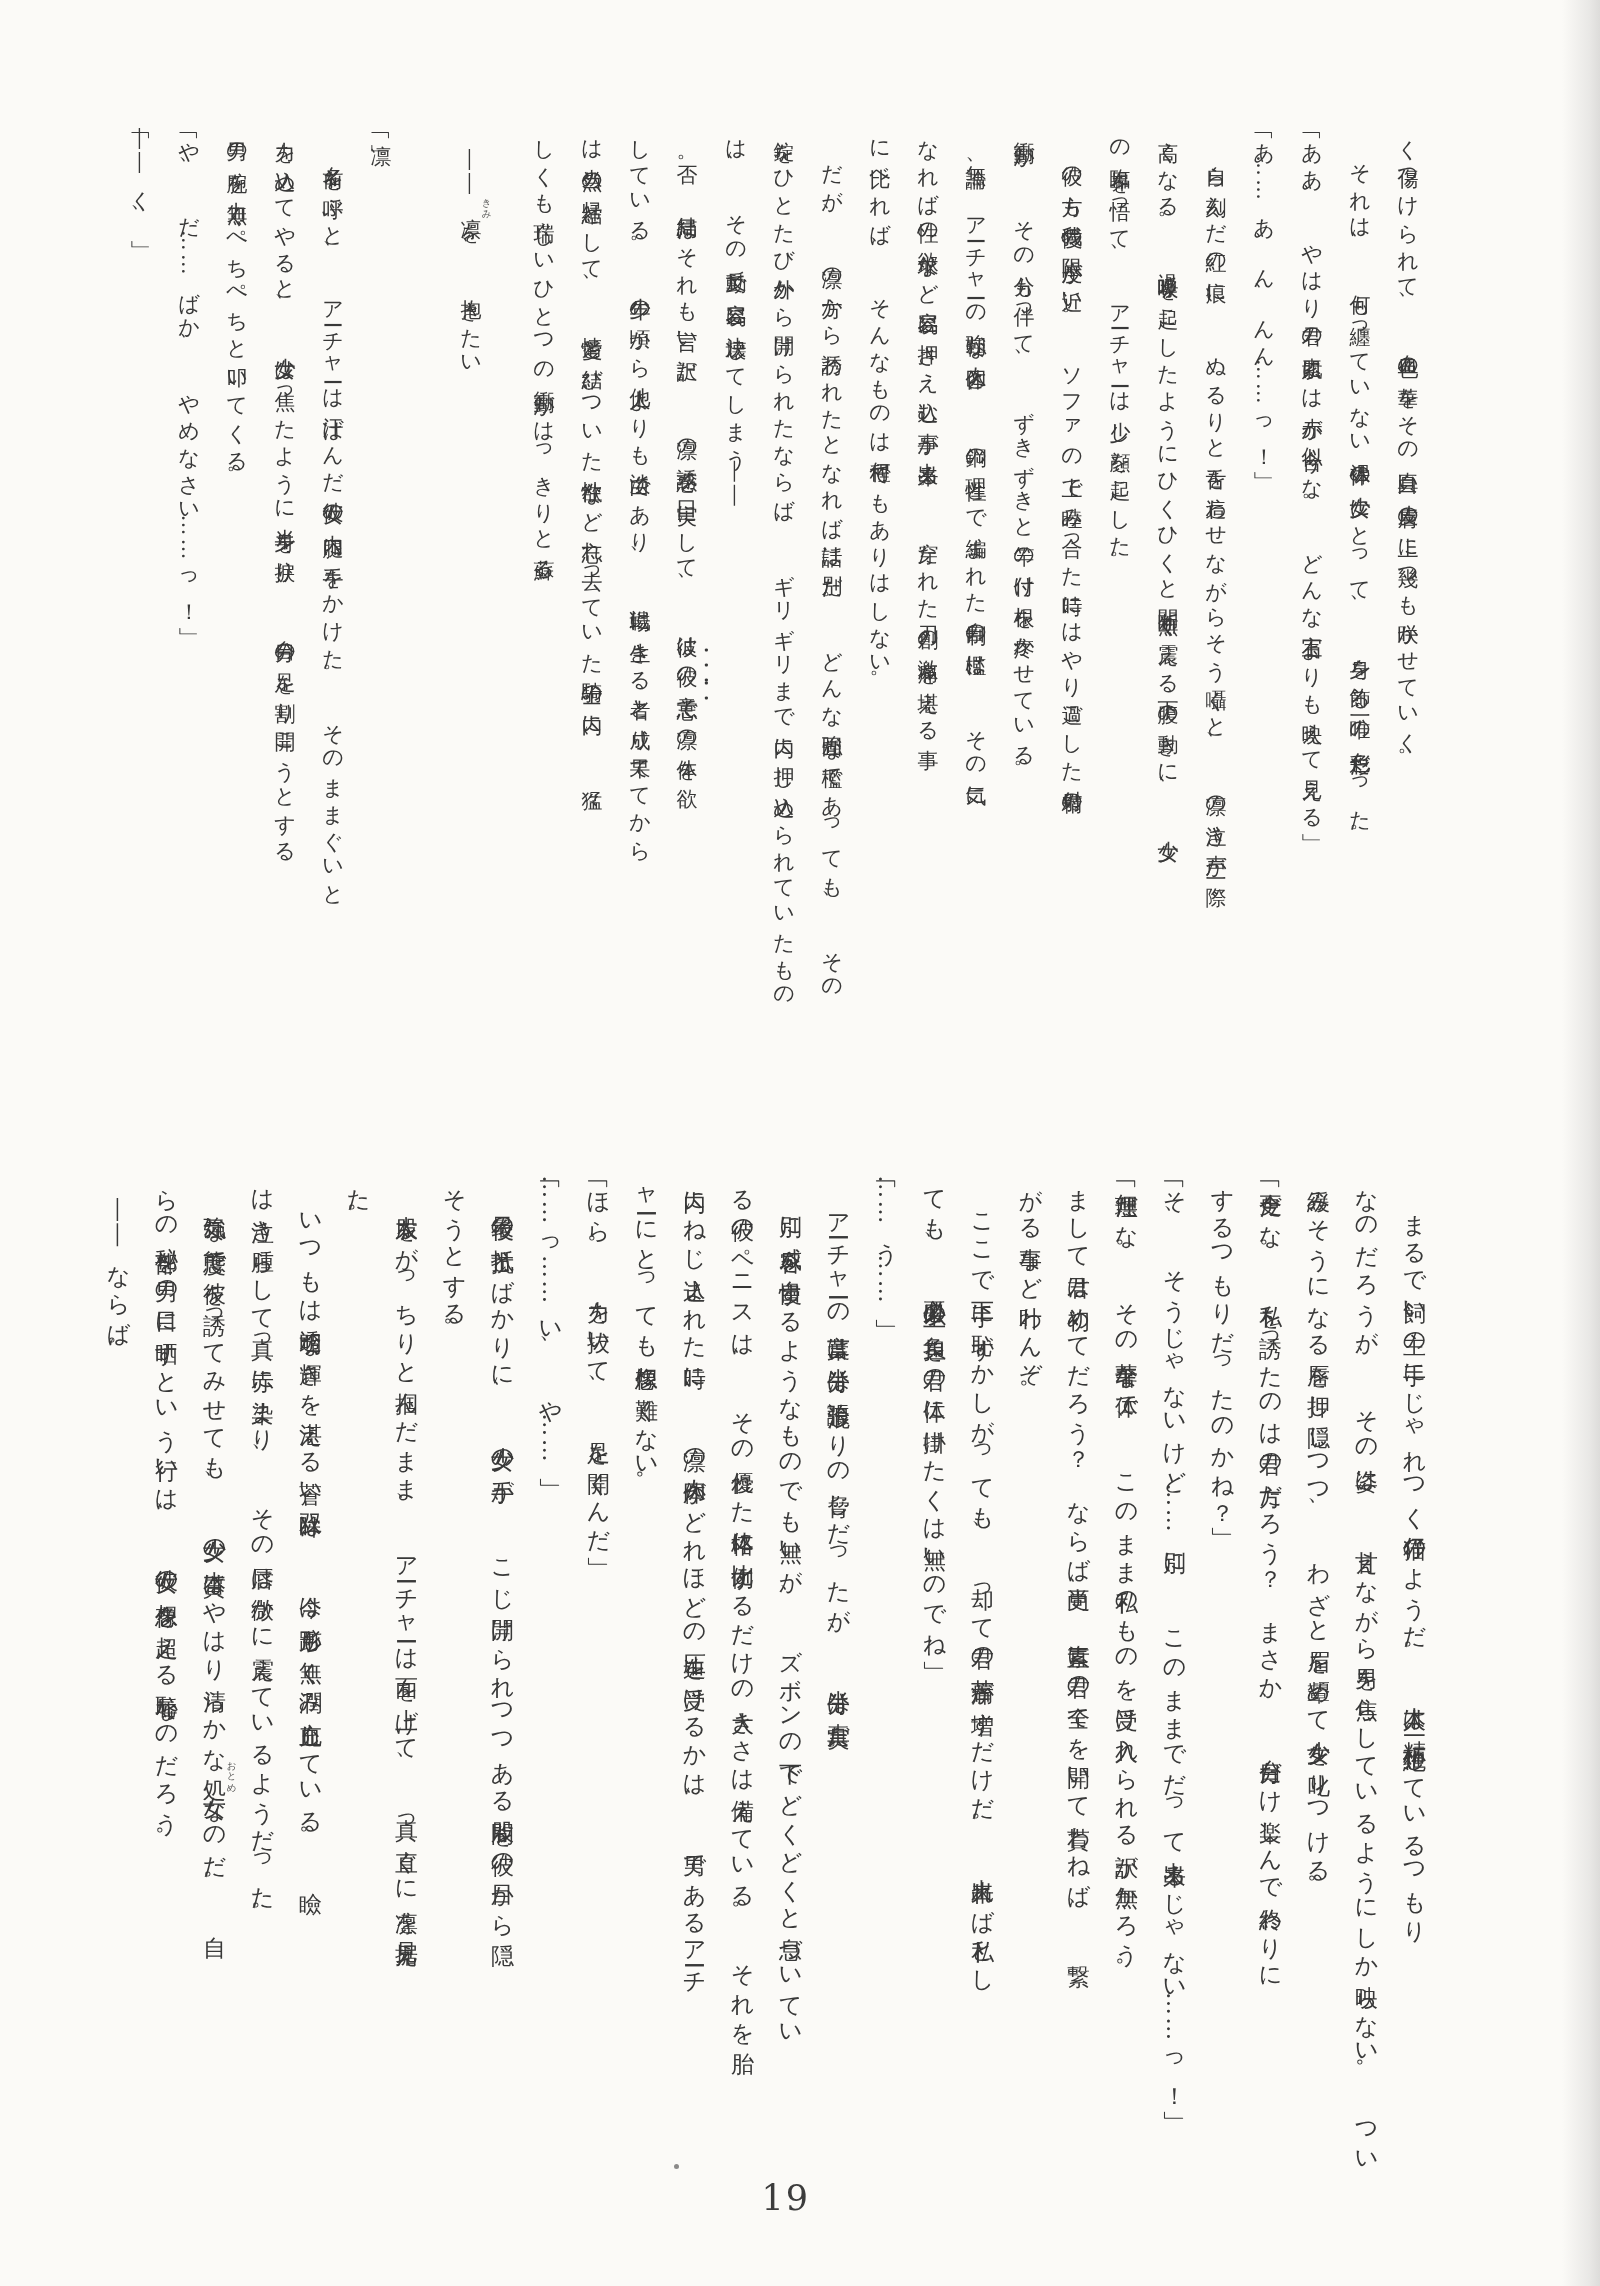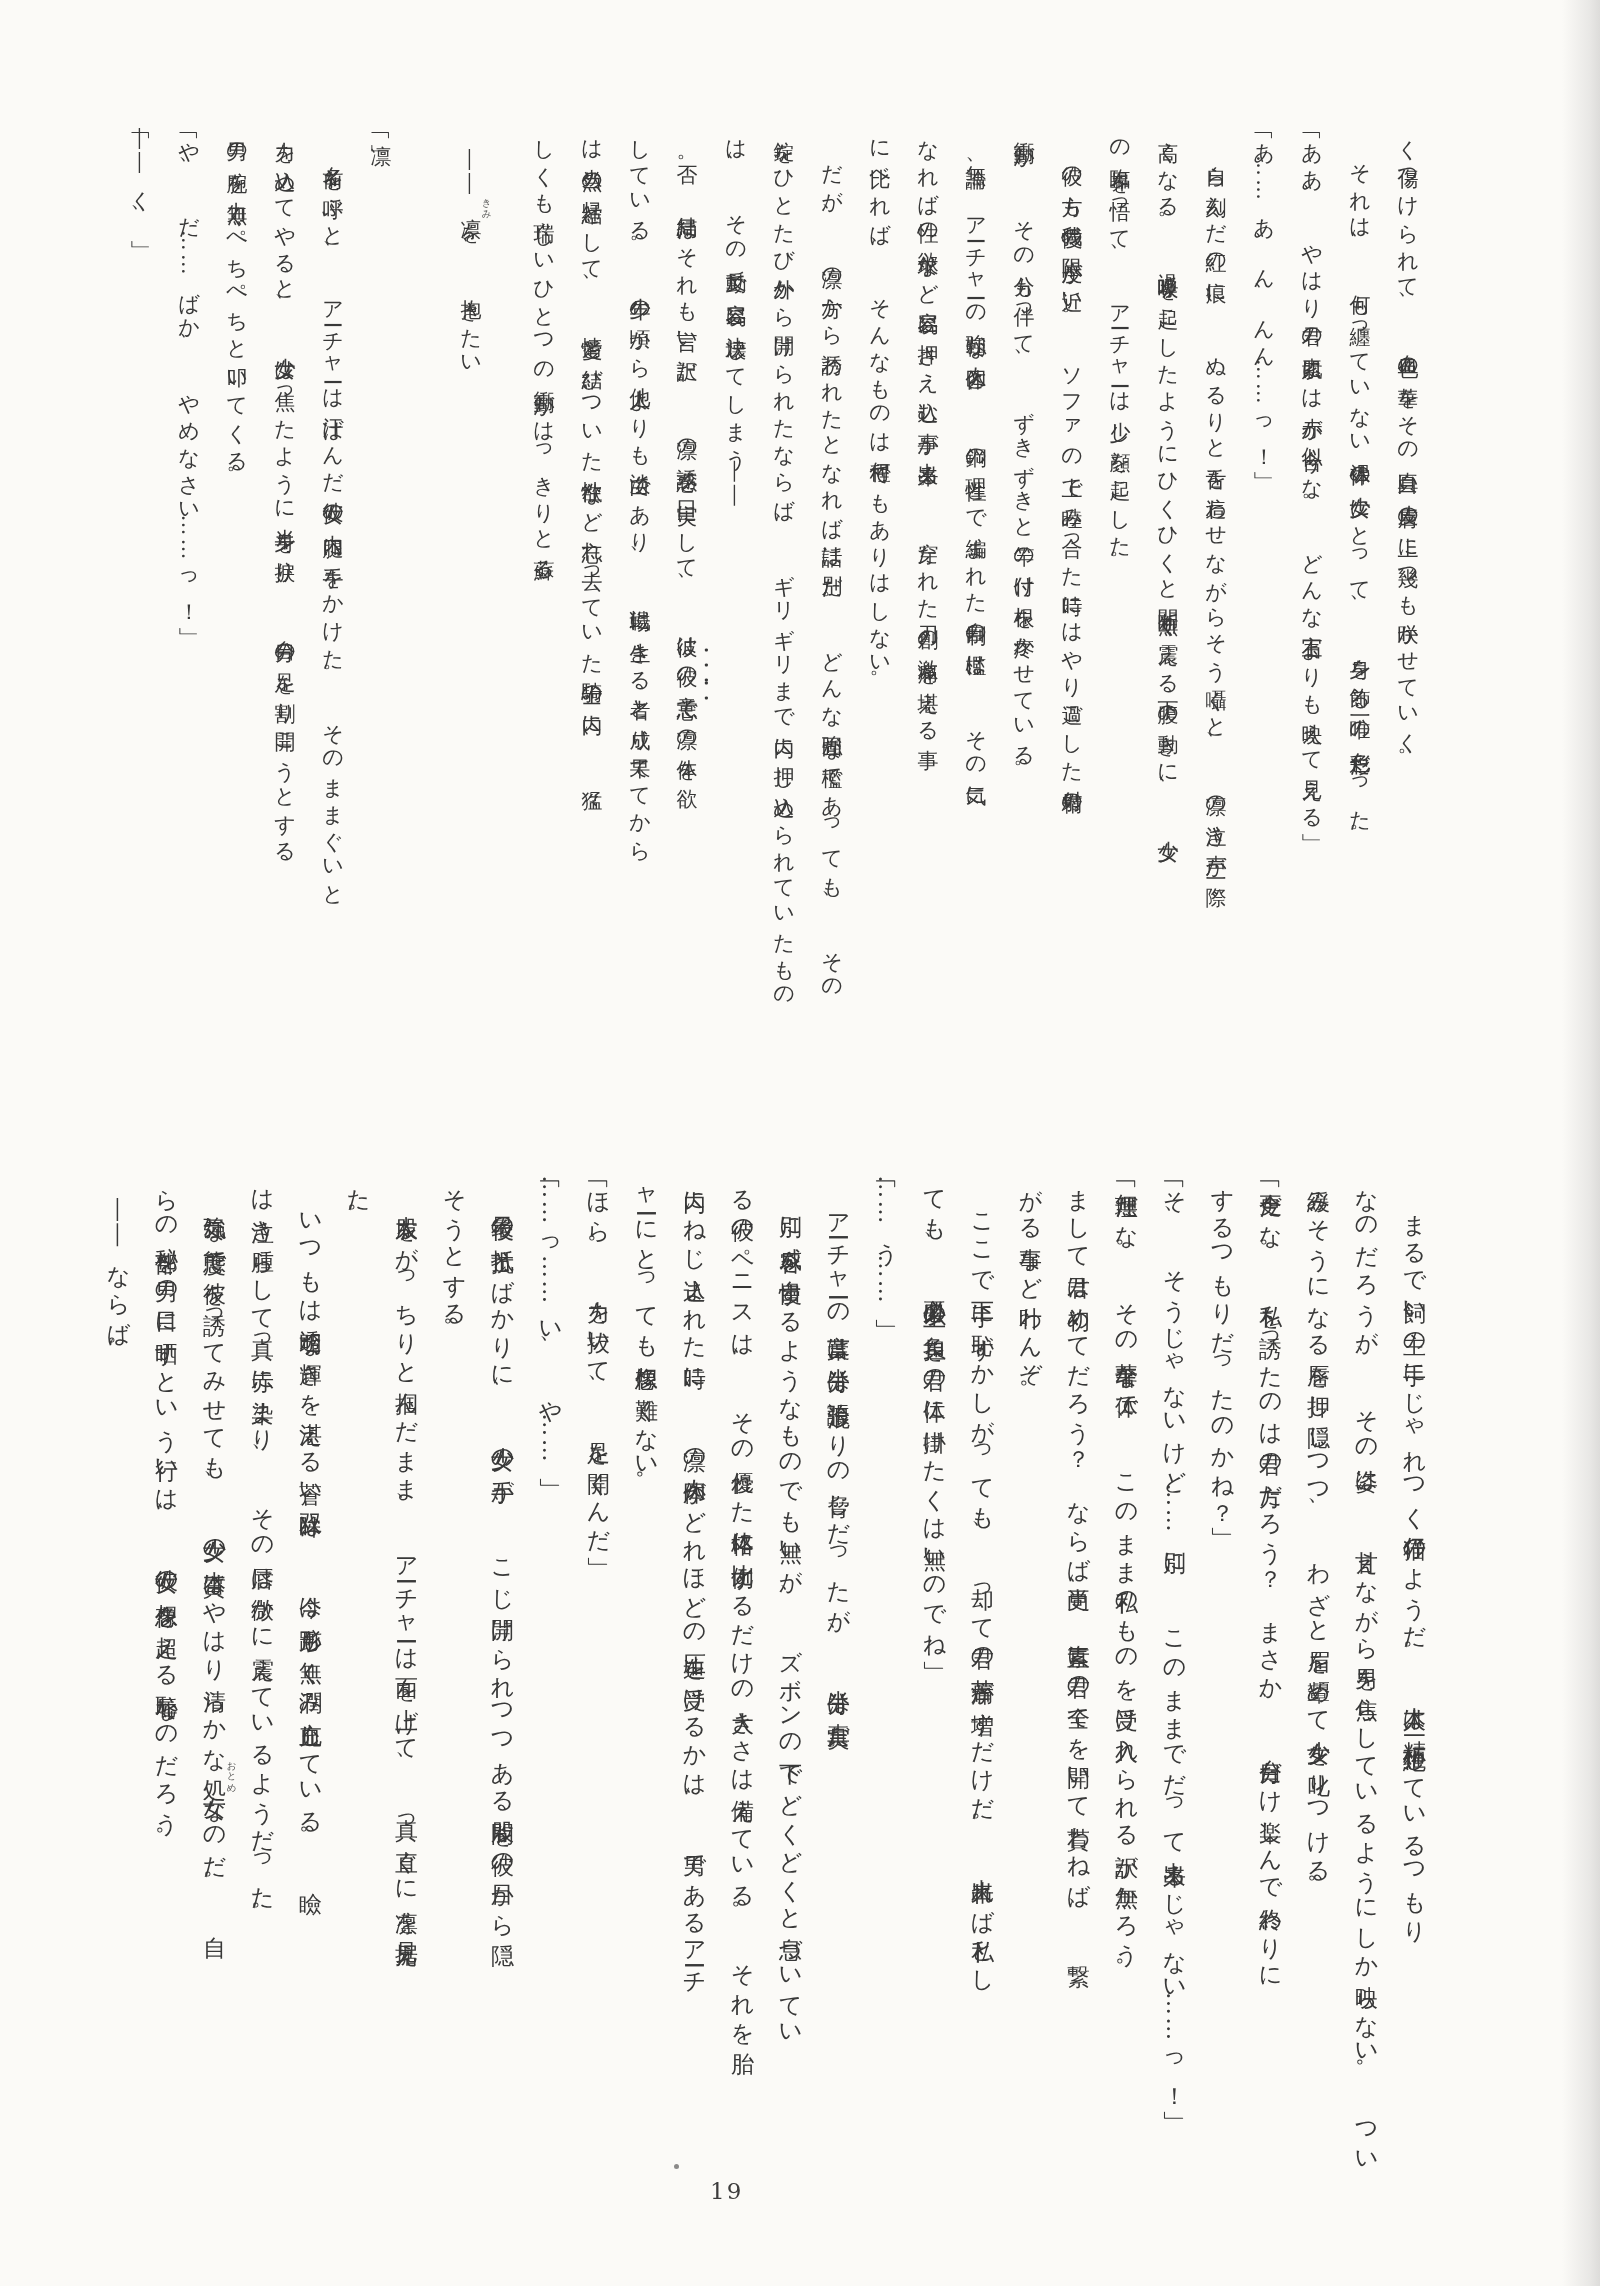--- a/index.html
+++ b/index.html
@@ -19,21 +19,21 @@
   #top-block .col{font-size:21px;letter-spacing:3px;}
   #bottom-block .col{font-size:23px;letter-spacing:2.3px;}
   ruby{ruby-position:over;}
   rt{font-size:9.5px;letter-spacing:0;opacity:.85;}
   .emph{
     -webkit-text-emphasis:filled dot;-webkit-text-emphasis-position:over right;
     text-emphasis:filled dot;text-emphasis-position:over right;
   }
   .page-number{
     position:absolute;top:2178px;left:710px;width:100px;
-    text-align:left;font-size:23px;color:#3c3c3c;letter-spacing:2px;
+    text-align:right;font-size:35px;color:#3c3c3c;letter-spacing:2px;
   }
   .edge-shadow{
     position:absolute;top:0;right:0;width:38px;height:2286px;
     background:linear-gradient(to right,
       rgba(110,110,112,0) 0%,
       rgba(110,110,112,0.07) 40%,
       rgba(110,110,112,0.13) 72%,
       rgba(100,100,102,0.20) 100%);
   }
   .speck{

